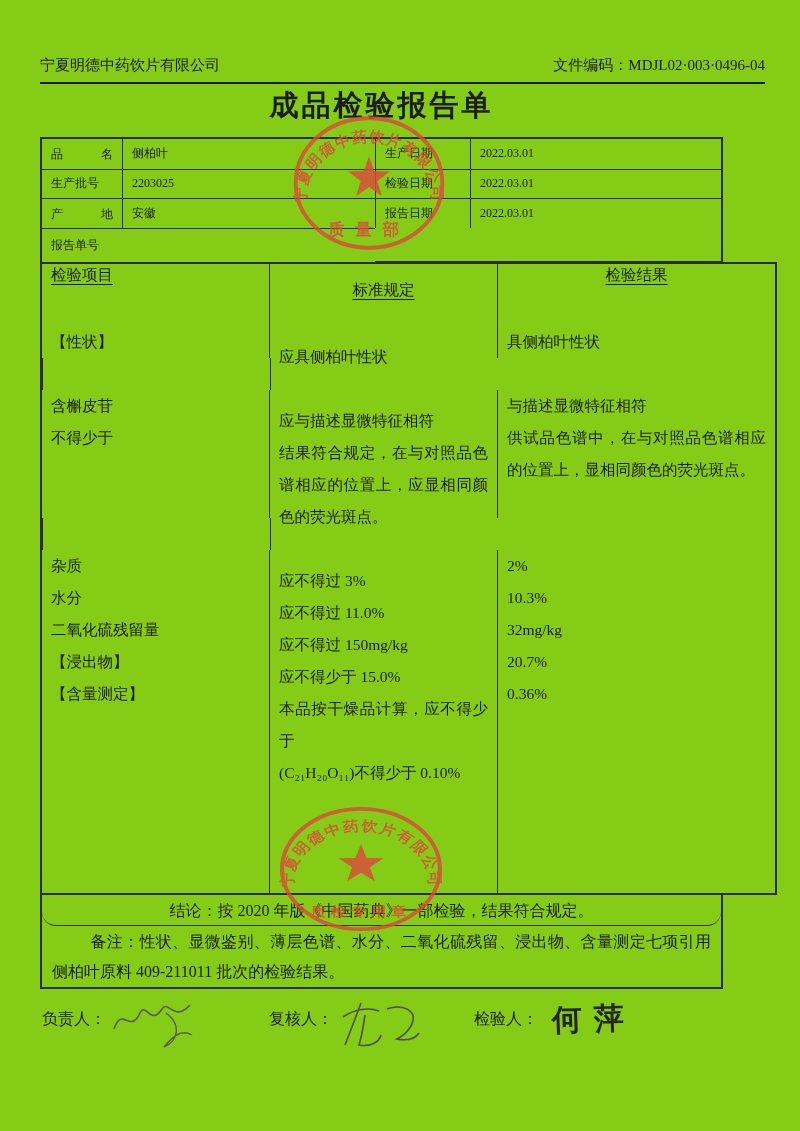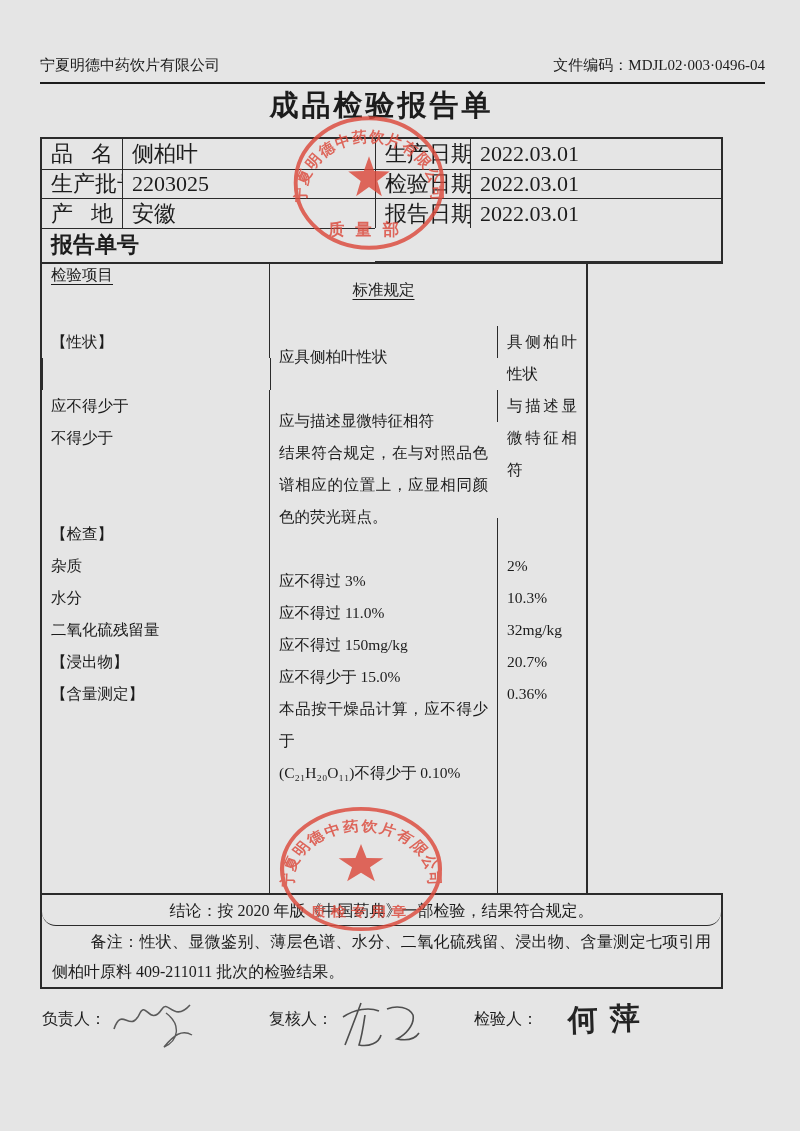--- a/index.html
+++ b/index.html
@@ -1,20 +1,20 @@
 <!DOCTYPE html>
 <html><head>
 <meta charset="utf-8">
 <style>
   * { margin:0; padding:0; box-sizing:border-box; }
   html,body { background:#ffffff; }
   .doc {
     position:relative;
     width:800px; height:1131px;
-    background:#e5e5e5;
+    background:#84cc16;
     font-family:"Liberation Serif","DejaVu Serif",serif;
     color:#1c1c1c;
     overflow:hidden;
   }
   
   .hdr {
     position:absolute; left:40px; top:56px; width:725px;
     display:flex; justify-content:space-between; align-items:flex-end;
     font-size:15px; padding-bottom:7px;
     border-bottom:2px solid #1c1c1c;
@@ -23,35 +23,35 @@
     position:absolute; left:40px; top:86px; width:683px;
     text-align:center; font-size:29px; font-weight:bold; letter-spacing:3px;
   }
   
   .info {
     position:absolute; left:40px; top:137px; width:683px; height:127px;
     border:2px solid #2b2b2b;
     display:grid;
     grid-template-columns:80px 253px 95px 1fr;
     grid-template-rows:1fr 1fr 1fr 1fr;
-    font-size:22px;
+    font-size:12px;
   }
   .icell {
     display:flex; align-items:center; padding:0 9px;
     border-left:1.5px solid #2b2b2b; border-top:1.5px solid #2b2b2b;
     overflow:hidden; white-space:nowrap;
   }
   .icell.nbl { border-left:none; }
   .icell.nbt { border-top:none; }
   .spread { display:block; width:100%; line-height:30px; text-align:justify; text-align-last:justify; }
-  .span2a { grid-column:1 / 3;font-weight:bold; }
+  .span2a { grid-column:1 / 3; }
   .span2b { grid-column:3 / 5;margin-top:33px; }
   
   .spec {
-    position:absolute; left:40px; top:262px; width:548px; height:633px;
+    position:absolute; left:40px; top:262px; width:737px; height:633px;
     border:2px solid #2b2b2b;
     display:flex; flex-direction:column;
     font-size:15.5px;
   }
   .srow { display:flex; flex:0 0 auto; }
   .srow .c1 { width:227px; padding:0 9px; }
   .srow .c2 { width:228px; padding:15px 9px; border-left:1.5px solid #2b2b2b; text-align:justify; }
   .srow .c3 { flex:1; padding:0 9px; border-left:1.5px solid #2b2b2b; text-align:justify; }
   .srow div { line-height:32px; }
   .shead { height:62px; }
@@ -73,21 +73,21 @@
     line-height:29px;
     border-radius:14px;
   }
   .note {
     flex:1; padding:1px 10px 0 10px; line-height:30px;
     text-indent:2.4em; text-align:justify;
   }
   
   .sigs { position:absolute; left:40px; top:995px; width:683px; height:64px; font-size:16px; }
   .siggroup { position:absolute; top:14px; display:flex; align-items:flex-start; }
-  .sg1 { left:2px;text-align:center; } .sg2 { left:229px; } .sg3 { left:434px;gap:16px; }
+  .sg1 { left:2px;text-align:center; } .sg2 { left:229px; } .sg3 { left:434px; }
   .scribble { margin:-14px 0 0 2px; }
   .handname {
     font-size:30px; font-weight:bold; letter-spacing:12px;
     transform:rotate(-2deg); margin:-10px 0 0 14px; color:#242424;
     white-space:nowrap;
   }
   
   .stamp { position:absolute; opacity:0.82; pointer-events:none; z-index:6; }
   .stamp-top { left:291px; top:112px; }
   .stamp-bottom { left:277px; top:803px; }
@@ -125,42 +125,43 @@
     <div class="icell">2022.03.01</div>
 
     <div class="icell nbl span2a">报告单号</div>
     <div class="icell span2b">CB-03-025</div>
   </div>
 
   <div class="spec">
     <div class="srow shead">
       <div class="c1"><span class="u">检验项目</span></div>
       <div class="c2"><span class="u">标准规定</span></div>
+      <div class="c3"><span class="u">检验结果</span></div>
     </div>
 
     <div class="srow h1r">
       <div class="c1">【性状】</div>
       <div class="c2">应具侧柏叶性状</div>
       <div class="c3">具侧柏叶性状</div>
     </div>
     <div class="srow h1r">
       <div class="c2"></div>
       <div class="c3"></div>
     </div>
     <div class="srow h1r">
-      <div class="c1">应不得少于</div>
+      <div class="c1">含槲皮苷</div>
       <div class="c2">应与描述显微特征相符</div>
       <div class="c3">与描述显微特征相符</div>
     </div>
     <div class="srow h2r">
       <div class="c1">不得少于</div>
       <div class="c2">结果符合规定，在与对照品色谱相应的位置上，应显相同颜色的荧光斑点。</div>
-    </div>
-    <div class="srow h1r">
-      <div class="c1">【检查】</div>
+      <div class="c3">供试品色谱中，在与对照品色谱相应的位置上，显相同颜色的荧光斑点。</div>
+    </div>
+    <div class="srow h1r">
       <div class="c2"></div>
       <div class="c3"></div>
     </div>
     <div class="srow h1r">
       <div class="c1">杂质</div>
       <div class="c2">应不得过 3%</div>
       <div class="c3">2%</div>
     </div>
     <div class="srow h1r">
       <div class="c1">水分</div>

